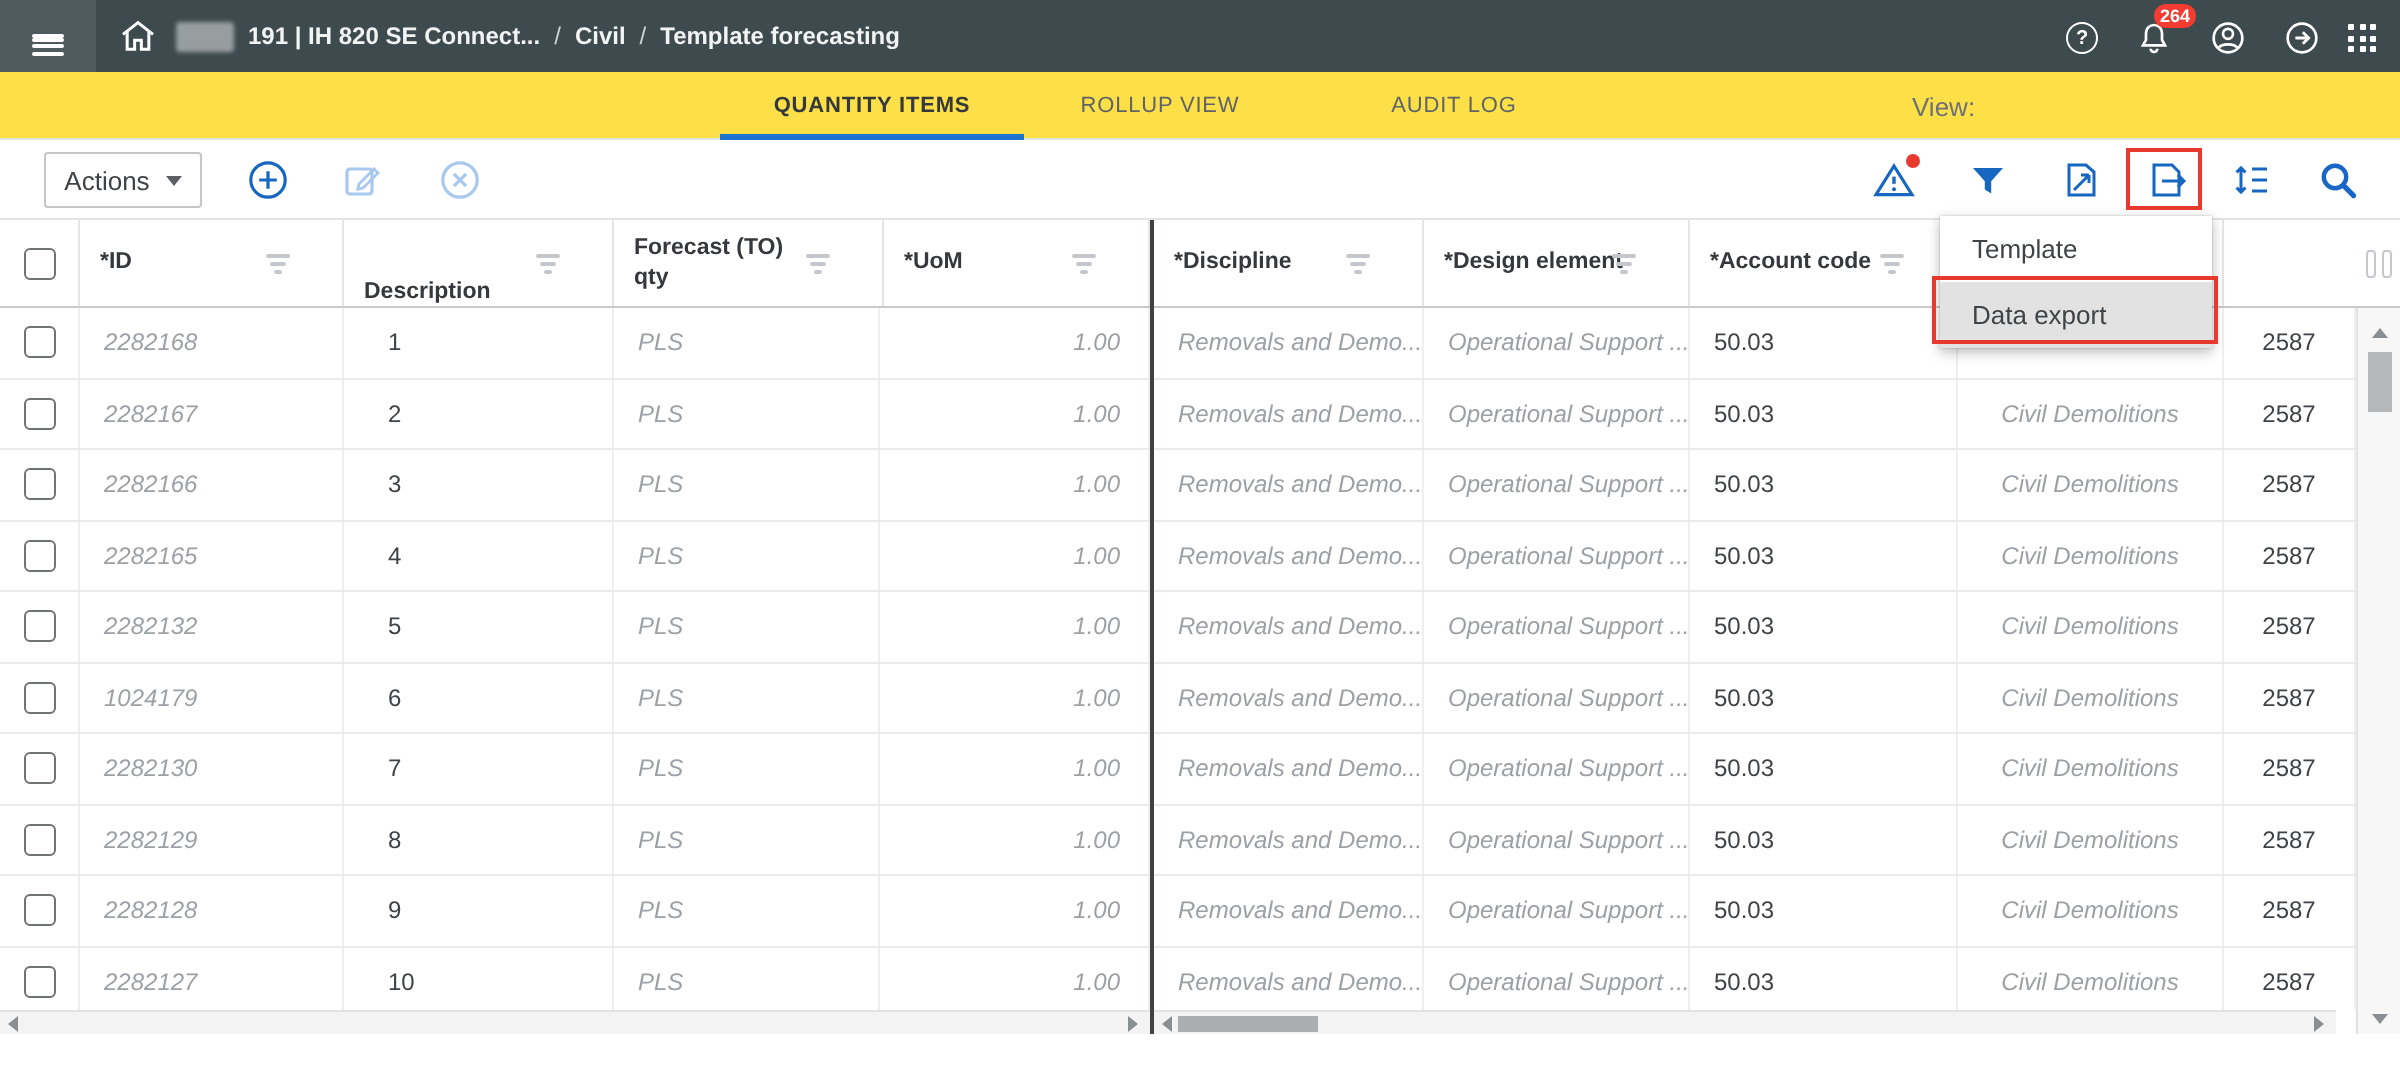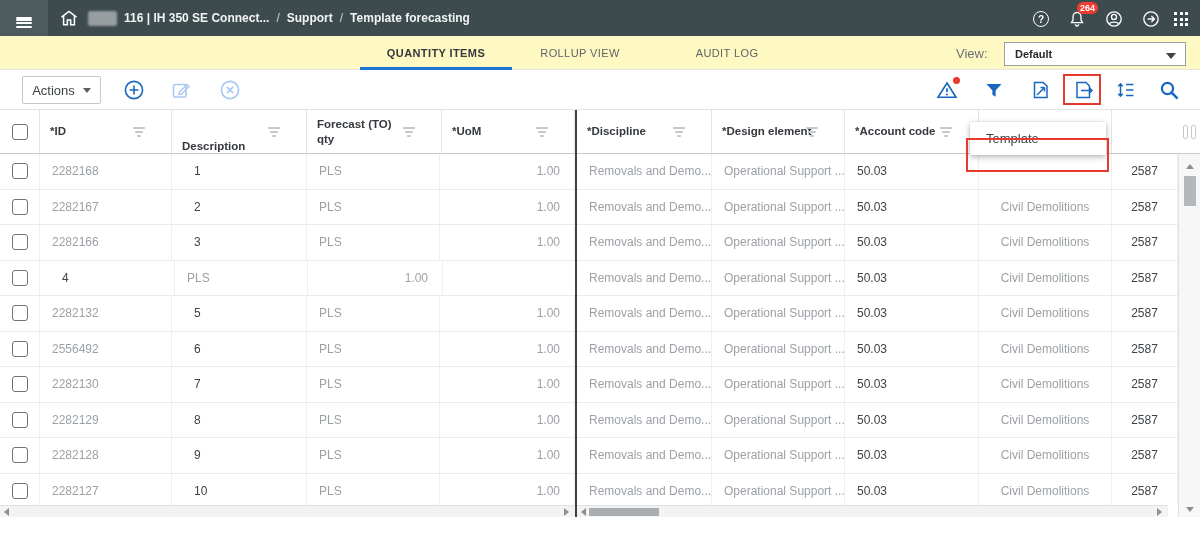--- a/index.html
+++ b/index.html
@@ -16,21 +16,21 @@
   .crumb { position:absolute; left:88px; top:0; height:36px; display:flex; align-items:center; gap:7px; color:#f2f4f4; font-size:12px; font-weight:bold; }
   .redacted { width:29px; height:15px; background:#979ea0; border-radius:2px; filter:blur(1px); }
   .crumb .sep { color:#cdd3d4; font-weight:normal; }
   .tb-icon { position:absolute; top:8px; width:22px; height:22px; display:flex; align-items:center; justify-content:center; cursor:pointer; }
   .help-circle { width:16px; height:16px; border:1.5px solid #fff; border-radius:50%; display:flex; align-items:center; justify-content:center; font-size:10px; font-weight:bold; color:#fff; }
   .badge { position:absolute; left:1077px; top:2px; background:#f23c31; color:#fff; font-size:9px; font-weight:bold; padding:1px 3px; border-radius:7px; line-height:10px; z-index:5; }
   .grid9 { display:grid; grid-template-columns:repeat(3,3px); grid-gap:2.5px; }
   .grid9 i { width:3px; height:3px; background:#fff; border-radius:0.5px; }
 
   
-  .tabbar { position:absolute; left:0; top:36px; width:1200px; height:34px; background:#fef9c3; border-bottom:1px solid #e4e4e4; }
+  .tabbar { position:absolute; left:0; top:36px; width:1200px; height:34px; background:#fde047; border-bottom:1px solid #e4e4e4; }
   .tab { position:absolute; top:0; height:34px; display:flex; align-items:center; justify-content:center; font-size:11px; font-weight:500; letter-spacing:.4px; color:#5f6368; cursor:pointer; }
   .tab.active { color:#35393d; font-weight:600; }
   .tab.active::after { content:""; position:absolute; left:0; right:0; bottom:0; height:3px; background:#1e74d2; }
   .tab1 { left:360px; width:152px; }
   .tab2 { left:522px; width:116px; }
   .tab3 { left:672px; width:110px; }
   .view-label { position:absolute; left:956px; top:0; height:34px; display:flex; align-items:center; font-size:13px; color:#6d7175; }
   .view-select { position:absolute; left:1004px; top:6px; width:182px; height:24px; border:1px solid #9aa0a4; background:#fff; display:flex; align-items:center; padding-left:10px; font-size:11px; font-weight:bold; color:#26292c; cursor:pointer; }
   .view-caret { position:absolute; right:9px; top:10px; width:0; height:0; border-left:5px solid transparent; border-right:5px solid transparent; border-top:6px solid #3e4347; }
 
@@ -50,21 +50,21 @@
   .hrow { display:flex; height:44px; border-bottom:1px solid #c9c9c9; background:#fff; }
   .hcell { position:relative; display:flex; align-items:center; padding-left:10px; border-right:1px solid #e5e5e5; font-size:11.5px; font-weight:bold; color:#35393d; line-height:1.25; }
   .hcell .hlabel { white-space:pre-line; }
   .cbcell { justify-content:center; padding-left:0 !important; }
   .ficon { position:absolute; right:26px; top:50%; transform:translateY(-50%); display:flex; flex-direction:column; align-items:center; gap:2px; }
   .ficon i { display:block; height:2px; background:#c4c8cc; border-radius:1px; }
   .ficon i:nth-child(1){ width:12px; } .ficon i:nth-child(2){ width:8px; } .ficon i:nth-child(3){ width:4px; }
   .gbody { height:351px; overflow:hidden; }
   .grow { display:flex; height:35.5px; border-bottom:1px solid #ebebeb; background:#fff; }
   .cell { display:flex; align-items:center; padding-left:12px; border-right:1px solid #efefef; font-size:12px; overflow:hidden; white-space:nowrap; }
-  .cell.muted { color:#9ca1a6; }
+  .cell.muted { color:#9ca1a6;font-style:italic; }
   .cell.strong { color:#3e4347; }
   .cell.indent { padding-left:22px; }
   .al-right { justify-content:flex-end; padding-right:14px; padding-left:0; }
   .al-center { justify-content:center; padding-left:0; }
   .cb { display:block; width:16px; height:16px; border:1.6px solid #6e7377; border-radius:3px; background:#fff; cursor:pointer; }
 
   
   .corner { position:absolute; left:1178px; top:0; width:22px; height:44px; background:#fff; border-bottom:1px solid #c9c9c9; display:flex; align-items:center; justify-content:center; }
   .colicon { display:flex; gap:3px; }
   .colicon i { display:block; width:5px; height:14px; border:1.5px solid #c4c8cc; border-radius:2px; }
@@ -77,21 +77,21 @@
   .hs-left { left:0; width:575px; }
   .hs-right { left:577px; width:591px; }
   .tri-left { border-top:4px solid transparent; border-bottom:4px solid transparent; border-right:5px solid #8a8f93; left:4px; top:2px; }
   .tri-right { border-top:4px solid transparent; border-bottom:4px solid transparent; border-left:5px solid #8a8f93; right:6px; top:2px; }
   .hthumb { position:absolute; left:12px; top:2px; width:70px; height:8px; background:#aaaeb1; }
 
   
   .statusbar { position:absolute; left:0; top:519px; width:1200px; height:21px; background:#ebebeb; border-top:1px solid #d6d6d6; display:flex; align-items:center; padding-left:42px; gap:22px; font-size:11.5px; font-weight:bold; color:#3e4347; }
 
   
-  .menu { position:absolute; left:970px; top:122px; width:136px; background:#d946ef; box-shadow:0 2px 6px rgba(0,0,0,.28), 0 0 1px rgba(0,0,0,.2); z-index:40; }
+  .menu { position:absolute; left:970px; top:108px; width:136px; background:#d946ef; box-shadow:0 2px 6px rgba(0,0,0,.28), 0 0 1px rgba(0,0,0,.2); z-index:40; }
   .menu-item { height:33px; display:flex; align-items:center; padding-left:16px; font-size:13px; color:#3e4347; cursor:pointer; background:#fff; }
   .menu-item.hl { background:#e2e2e2; }
 
   
   .annobox { position:absolute; border:2px solid #e8392f; z-index:60; pointer-events:none; }
   .anno-icon { left:1063px; top:74px; width:38px; height:31px; }
   .anno-item { left:966px; top:138px; width:143px; height:34px; }
 
   svg { display:block; }
 </style>
@@ -109,23 +109,23 @@
         </span>
     </div>
     <div class="home-btn">
       <svg width="20" height="20" viewBox="0 0 24 24">
         <path d="M3 11 L12 4 L21 11" fill="none" stroke="#fff" stroke-width="1.8"></path>
         <path d="M5.5 9.5 V20 H10 V14.5 H14 V20 H18.5 V9.5" fill="none" stroke="#fff" stroke-width="1.8"></path>
       </svg>
     </div>
     <nav class="crumb">
       <span class="redacted"></span>
-      <span>116 | IH 350 SE Connect...</span>
+      <span>191 | IH 820 SE Connect...</span>
       <span class="sep">/</span>
-      <span>Support</span>
+      <span>Civil</span>
       <span class="sep">/</span>
       <span>Template forecasting</span>
     </nav>
     <div class="tb-icon" style="left:1030px">
       <span class="help-circle">?</span>
     </div>
     <span class="badge">264</span>
     <div class="tb-icon" style="left:1066px">
       <svg width="20" height="20" viewBox="0 0 24 24">
         <path d="M12 4.2c-2.7 0-4.8 2.1-4.8 4.8v4.2L5.4 16.4h13.2L16.8 13.2V9c0-2.7-2.1-4.8-4.8-4.8z" fill="none" stroke="#fff" stroke-width="1.6"></path>
@@ -158,24 +158,20 @@
           <i></i>
         </span>
     </div>
   </header>
 
   <div class="tabbar">
     <div class="tab tab1 active">QUANTITY ITEMS</div>
     <div class="tab tab2">ROLLUP VIEW</div>
     <div class="tab tab3">AUDIT LOG</div>
     <div class="view-label">View:</div>
-    <div class="view-select">
-      <span>Default</span>
-      <span class="view-caret"></span>
-    </div>
   </div>
 
   <div class="toolbar">
     <button class="actions-btn">
       <span>Actions</span>
       <span class="actions-caret"></span>
     </button>
     <div class="tool-icon" style="left:122px">
       <svg width="22" height="22" viewBox="0 0 22 22">
         <circle cx="11" cy="11" r="8.6" fill="none" stroke="#1767c0" stroke-width="1.6"></circle>
@@ -298,38 +294,39 @@
             </div>
             <div class="cell muted" style="width: 132px;">2282166</div>
             <div class="cell strong indent" style="width: 135px;">3</div>
             <div class="cell muted" style="width: 133px;">PLS</div>
             <div class="cell muted al-right" style="width: 135px;">1.00</div>
           </div>
           <div class="grow">
             <div class="cell cbcell" style="width: 40px;">
               <span class="cb"></span>
             </div>
+            <div class="cell muted" style="width: 132px;">2282165</div>
             <div class="cell strong indent" style="width: 135px;">4</div>
             <div class="cell muted" style="width: 133px;">PLS</div>
             <div class="cell muted al-right" style="width: 135px;">1.00</div>
           </div>
           <div class="grow">
             <div class="cell cbcell" style="width: 40px;">
               <span class="cb"></span>
             </div>
             <div class="cell muted" style="width: 132px;">2282132</div>
             <div class="cell strong indent" style="width: 135px;">5</div>
             <div class="cell muted" style="width: 133px;">PLS</div>
             <div class="cell muted al-right" style="width: 135px;">1.00</div>
           </div>
           <div class="grow">
             <div class="cell cbcell" style="width: 40px;">
               <span class="cb"></span>
             </div>
-            <div class="cell muted" style="width: 132px;">2556492</div>
+            <div class="cell muted" style="width: 132px;">1024179</div>
             <div class="cell strong indent" style="width: 135px;">6</div>
             <div class="cell muted" style="width: 133px;">PLS</div>
             <div class="cell muted al-right" style="width: 135px;">1.00</div>
           </div>
           <div class="grow">
             <div class="cell cbcell" style="width: 40px;">
               <span class="cb"></span>
             </div>
             <div class="cell muted" style="width: 132px;">2282130</div>
             <div class="cell strong indent" style="width: 135px;">7</div>
@@ -488,18 +485,19 @@
     <div class="hscroll hs-right">
       <span class="tri tri-left"></span>
       <span class="hthumb"></span>
       <span class="tri tri-right"></span>
     </div>
   </div>
 
 
   <div class="menu">
     <div class="menu-item">Template</div>
+    <div class="menu-item hl">Data export</div>
   </div>
 
   <div class="annobox anno-icon"></div>
   <div class="annobox anno-item"></div>
 
 </div>
 
 </body></html>

